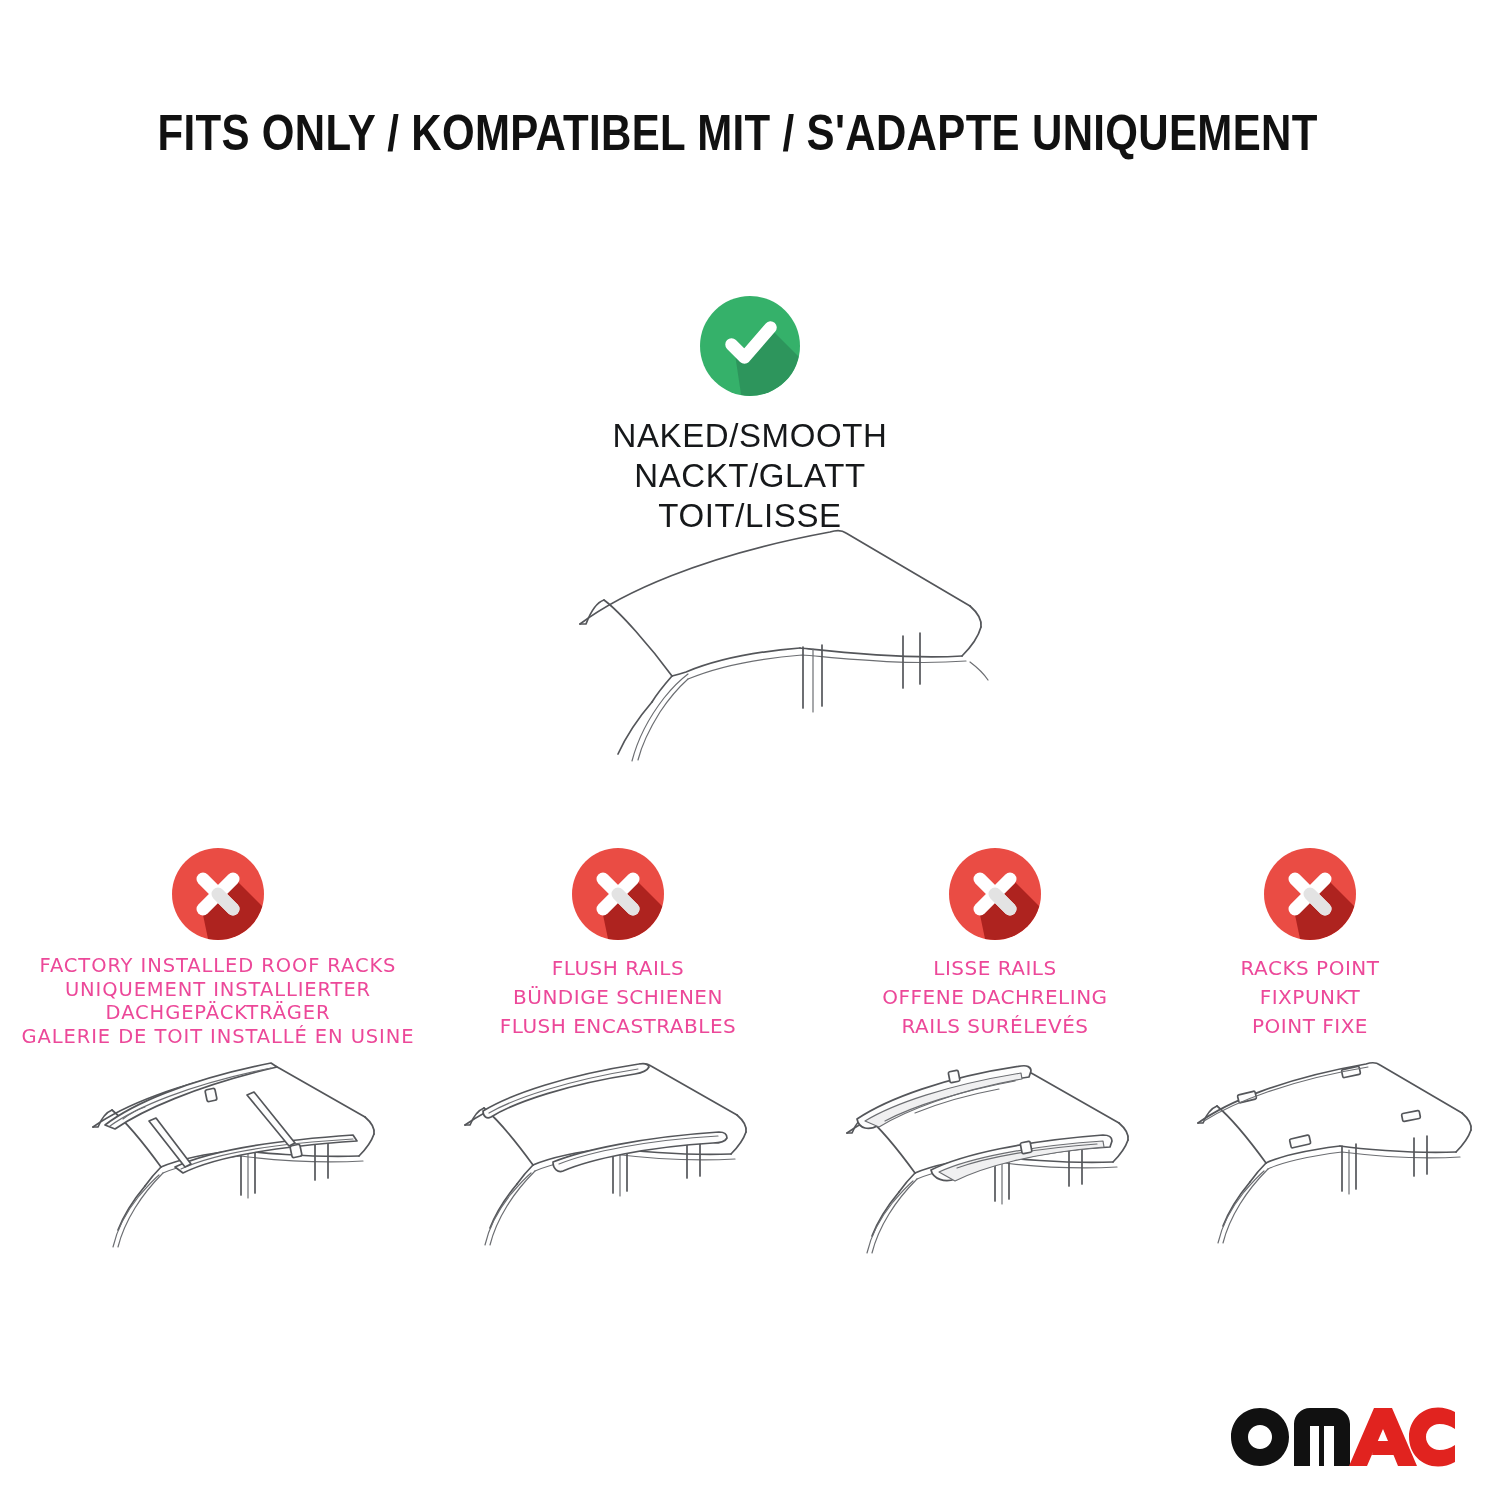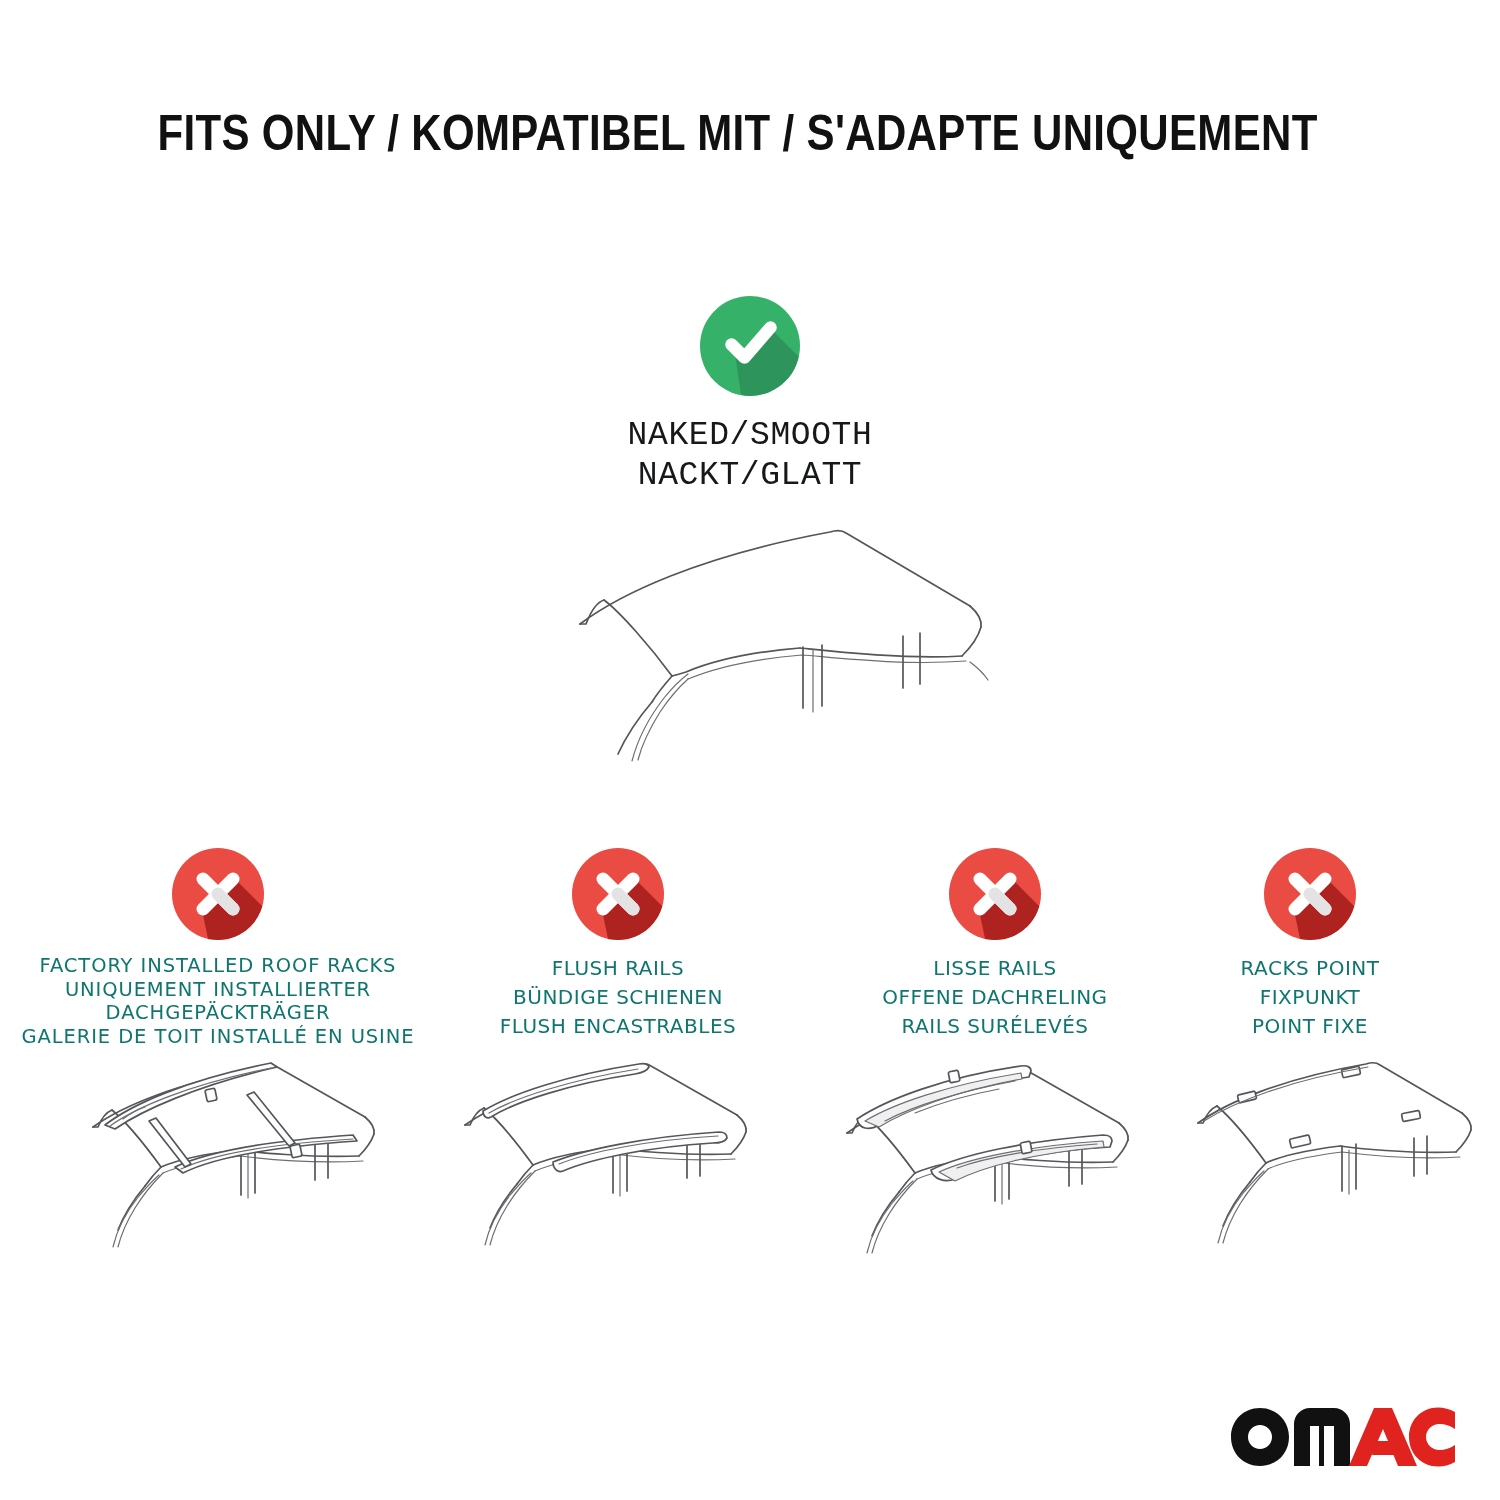--- a/index.html
+++ b/index.html
@@ -56,21 +56,21 @@
     height: 100px;
     background: #35b16a;
   }
   .icon-circle.red {
     width: 92px;
     height: 92px;
     background: #ea4c44;
   }
   .primary-labels {
     margin-top: 16px;
-    font-family: Liberation Mono, monospace;
+    font-family: Liberation Sans, sans-serif;
     font-weight: 400;
     font-size: 33px;
     line-height: 40px;
     letter-spacing: 0.6px;
     color: #16181a;
   }
 
   
   .main-roof {
     position: absolute;
@@ -91,21 +91,21 @@
   .neg-col {
     position: absolute;
     top: 0;
     text-align: center;
   }
   .neg-col .icon-wrap { height: 100px; }
   .neg-labels {
     margin-top: 6px;
     font-family: "DejaVu Sans", sans-serif;
     font-weight: 400;
-    color: #0f766e;
+    color: #ec4899;
   }
   .neg-labels .l {
     display: block;
     white-space: nowrap;
   }
   .col-0 { left: 8px;    width: 420px; }
   .col-1 { left: 438px;  width: 360px; }
   .col-2 { left: 815px;  width: 360px; }
   .col-3 { left: 1180px; width: 260px; }
 
@@ -162,20 +162,21 @@
 
         <path d="M33 45 L45 57 L70 32 L118 80 L118 118 L44 118 Z" fill="#2b9159" opacity="0.85"></path>
 
         <path d="M31.5 48.5 L44.5 61.5 L70.5 31.5" fill="none" stroke="#ffffff" stroke-width="12.5" stroke-linecap="round" stroke-linejoin="round"></path>
       </g>
     </svg>
   </div>
   <div class="primary-labels">
     <div>NAKED/SMOOTH</div>
     <div>NACKT/GLATT</div>
+    <div>TOIT/LISSE</div>
   </div>
 </div>
 
 <div class="main-roof">
   <svg viewBox="0 0 520 280" width="520" height="280">
 
     <path class="ln" d="M80 108 C120 78 200 40 330 16 C336 14 342 14 346 17 L470 90"></path>
     <path class="ln" d="M80 108 L86 108 C92 92 98 86 104 84"></path>
     <path class="ln" d="M104 84 C120 96 150 130 172 160"></path>
     <path class="ln" d="M172 160 C165 168 158 176 152 186"></path>

